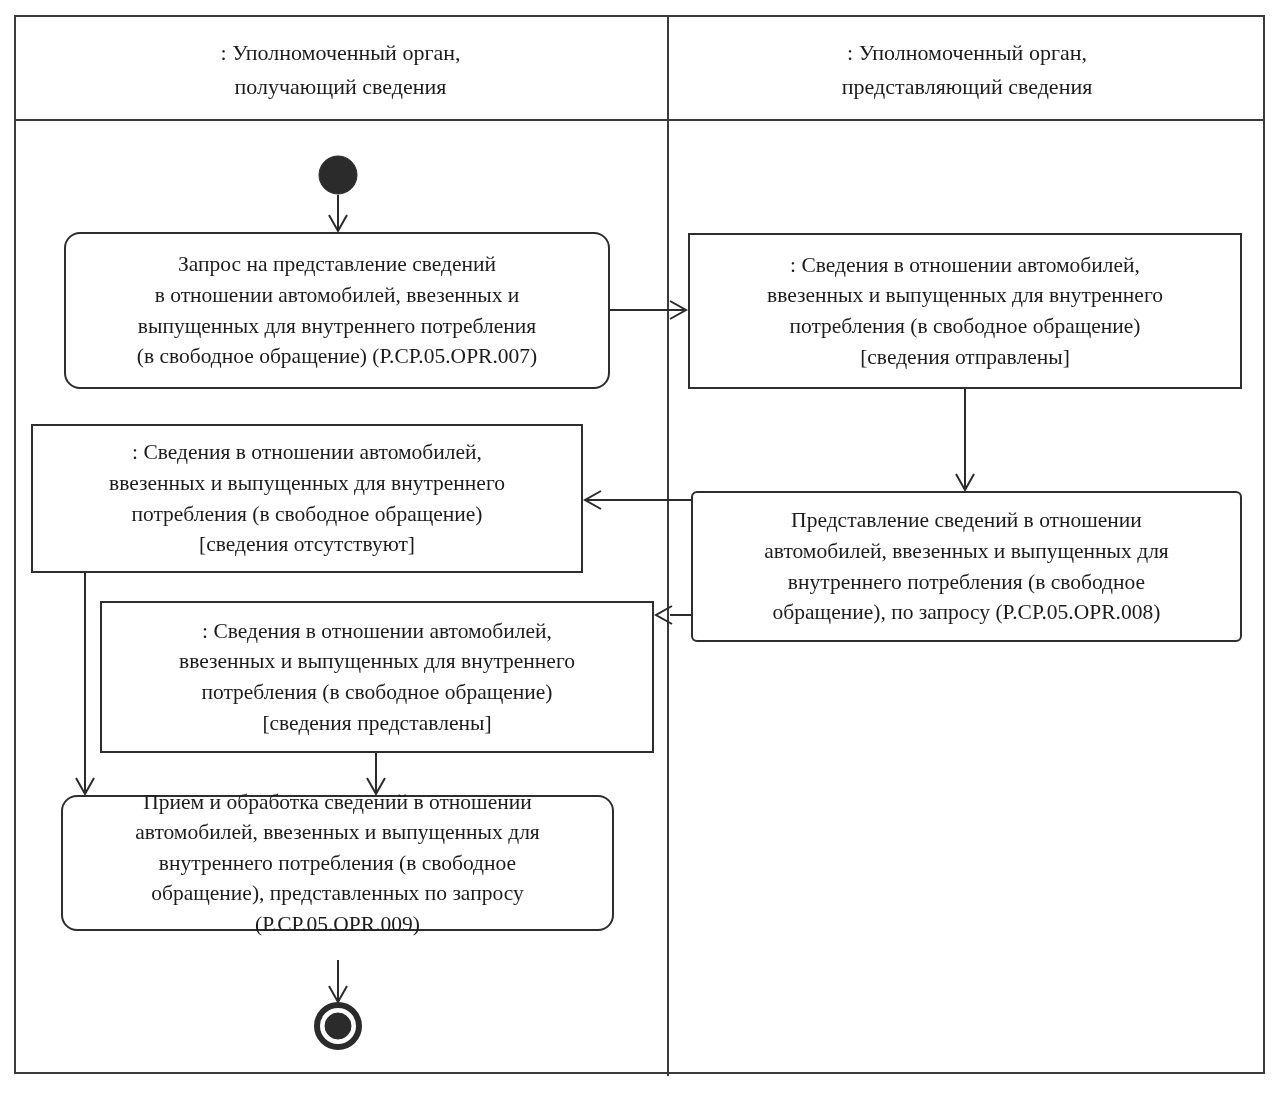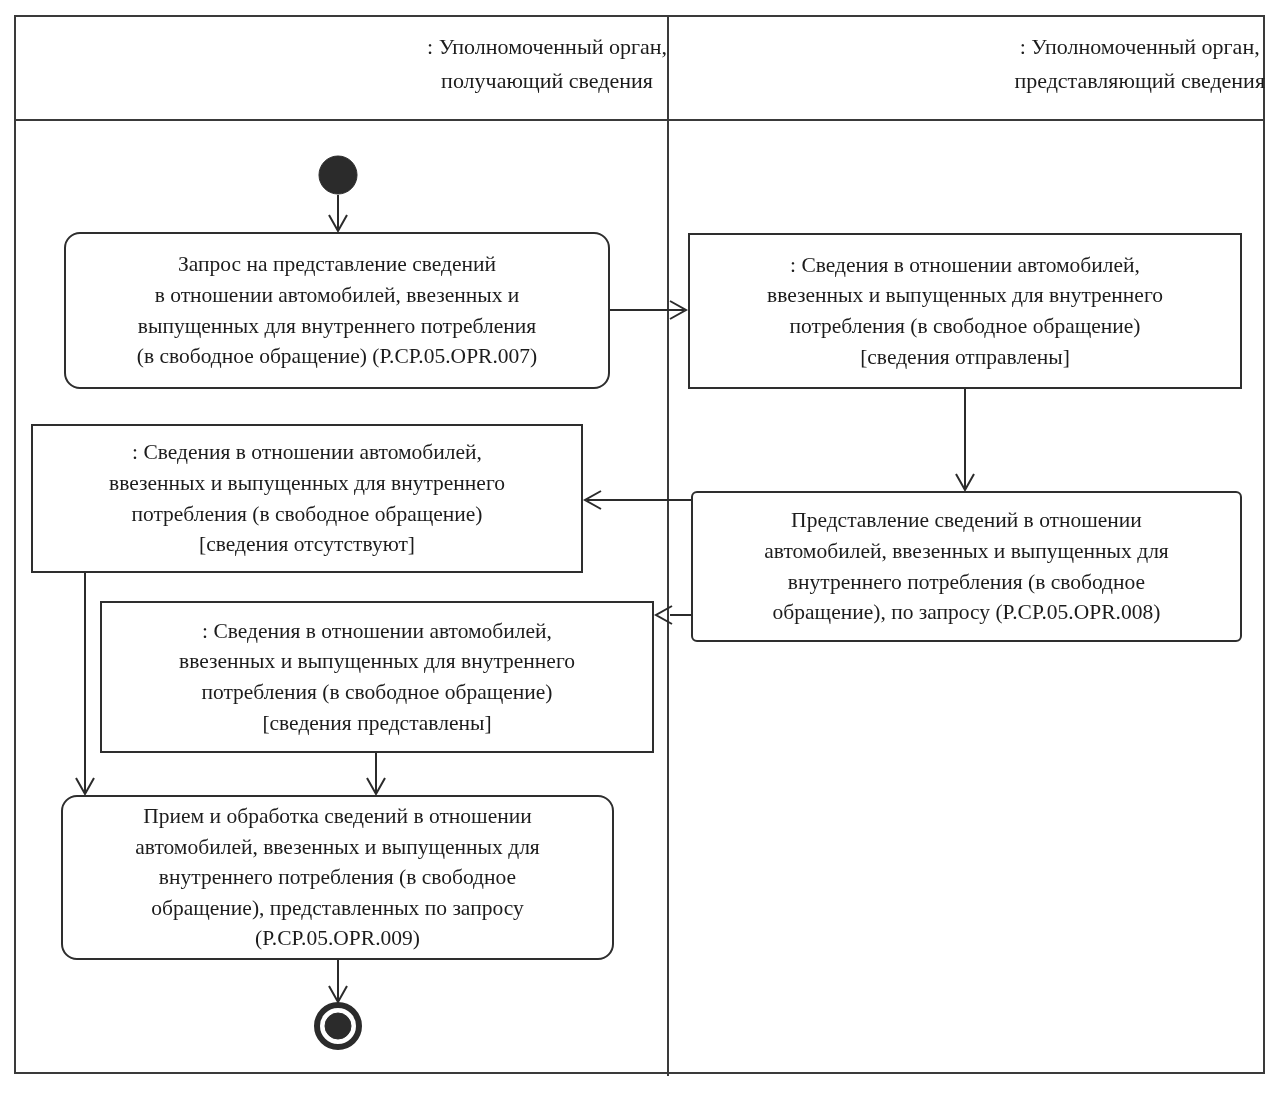--- a/index.html
+++ b/index.html
@@ -25,22 +25,22 @@
     background: #3a3a3a;
   }
   .header-separator {
     position: absolute;
     left: 14px; top: 119px;
     width: 1251px; height: 2px;
     background: #3a3a3a;
   }
   .lane-header {
     position: absolute;
-    top: 12px; height: 104px;
-    display: flex; align-items: center; justify-content: flex-end;
+    top: 18px; height: 104px;
+    display: flex; align-items: center; justify-content: center;
     text-align: center;
     font-size: 22px; line-height: 1.55;
   }
   .lane-header.left  { left: 14px;  width: 653px; }
   .lane-header.right { left: 669px; width: 596px; }
   .node {
     position: absolute;
     box-sizing: border-box;
     border: 2px solid #2e2e2e;
     background: #ffffff;
@@ -137,21 +137,21 @@
 обращение), по запросу (P.CP.05.OPR.008)</span>
   </div>
 
   <div class="node" style="left:100px; top:601px; width:554px; height:152px;">
     <span class="pre">: Сведения в отношении автомобилей,
 ввезенных и выпущенных для внутреннего
 потребления (в свободное обращение)
 [сведения представлены]</span>
   </div>
 
-  <div class="node rounded" style="left:61px; top:795px; width:553px; height:165px;">
+  <div class="node rounded" style="left:61px; top:795px; width:553px; height:136px;">
     <span class="pre">Прием и обработка сведений в отношении
 автомобилей, ввезенных и выпущенных для
 внутреннего потребления (в свободное
 обращение), представленных по запросу
 (P.CP.05.OPR.009)</span>
   </div>
 
 </div>
 
 </body></html>

